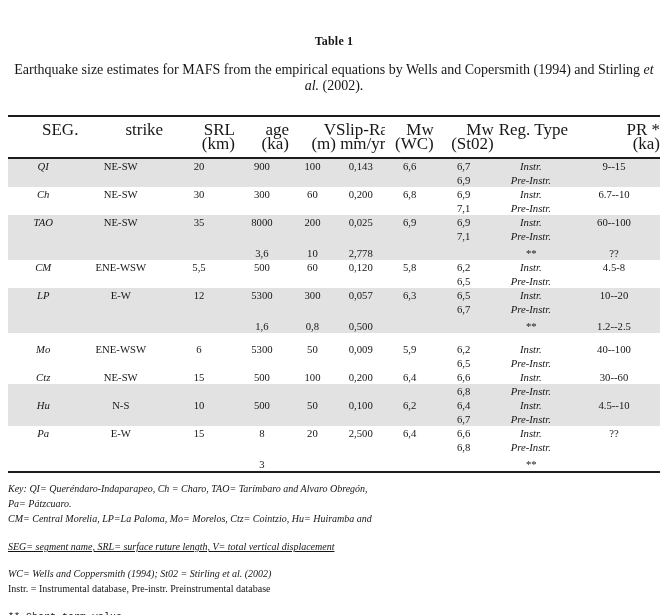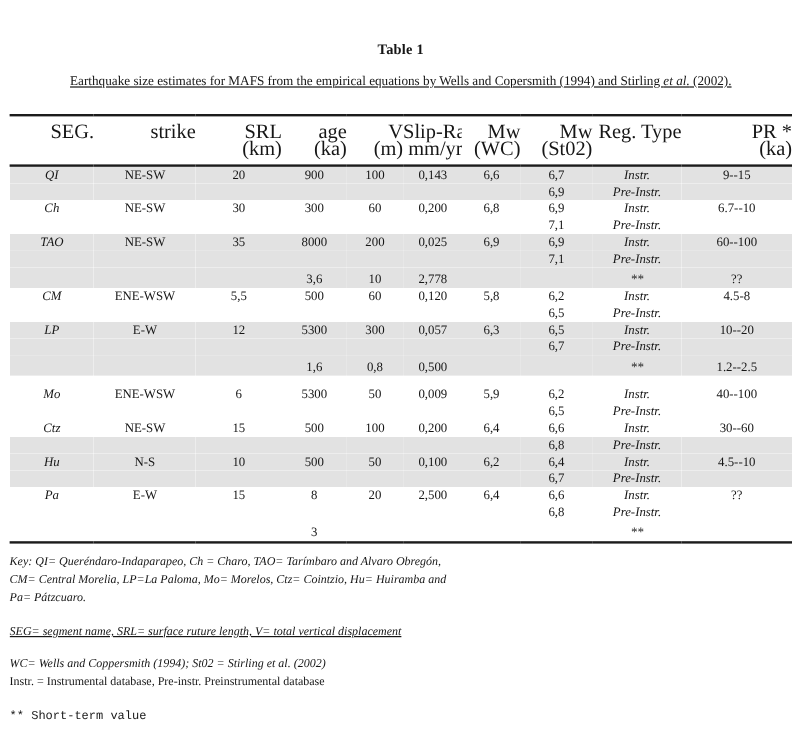--- a/index.html
+++ b/index.html
@@ -20,23 +20,22 @@
   }
   .title {
     text-align: center;
     font-weight: bold;
     font-size: 12px;
     margin-top: 5px;
     letter-spacing: 0.2px;
   }
   .subtitle {
     text-align: center;
-    font-size: 11px;
+    font-size: 14px;
     margin-top: 13px;
-    text-decoration: underline;
   }
   table.data {
     width: 652px;
     margin-top: 21px;
     border-collapse: collapse;
     table-layout: fixed;
     border-top: 2px solid #1c1c1c;
     border-bottom: 2px solid #1c1c1c;
   }
   thead th {
@@ -401,20 +400,20 @@
           <td class="col-mw-wc"></td>
           <td class="col-mw-st02"></td>
           <td class="col-reg-type">**</td>
           <td class="col-pr"></td>
         </tr>
       </tbody>
   </table>
 
   <div class="footnotes" id="footnotes">
       <div class="fn-line italic" style="margin-top: 8px;"><span>Key: QI= Queréndaro-Indaparapeo, Ch = Charo, TAO= Tarímbaro and Alvaro Obregón,</span></div>
+      <div class="fn-line italic"><span>Pa= Pátzcuaro.</span></div>
       <div class="fn-line italic"><span>CM= Central Morelia, LP=La Paloma, Mo= Morelos, Ctz= Cointzio, Hu= Huiramba and</span></div>
-      <div class="fn-line italic"><span>Pa= Pátzcuaro.</span></div>
       <div class="fn-line italic" style="margin-top: 13px; text-decoration: underline;"><span>SEG= segment name, SRL= surface ruture length, V= total vertical displacement</span></div>
       <div class="fn-line italic" style="margin-top: 12px;"><span>WC= Wells and Coppersmith (1994); St02 = Stirling et al. (2002)</span></div>
       <div class="fn-line"><span>Instr. = Instrumental database, Pre-instr. Preinstrumental database</span></div>
       <div class="fn-line" style="margin-top: 14px; font-family: Liberation Mono, monospace;"><span>** Short-term value</span></div>
     </div>
 </div>
 
 </body></html>

